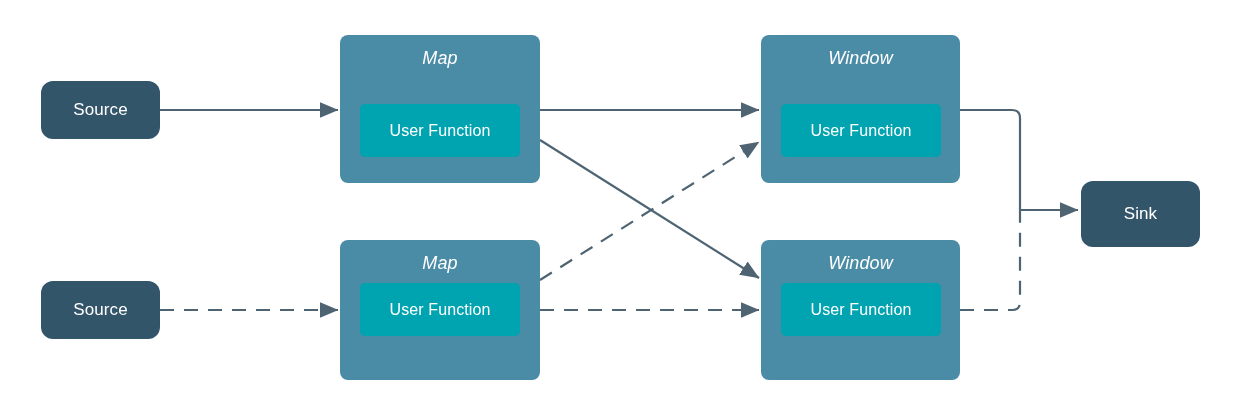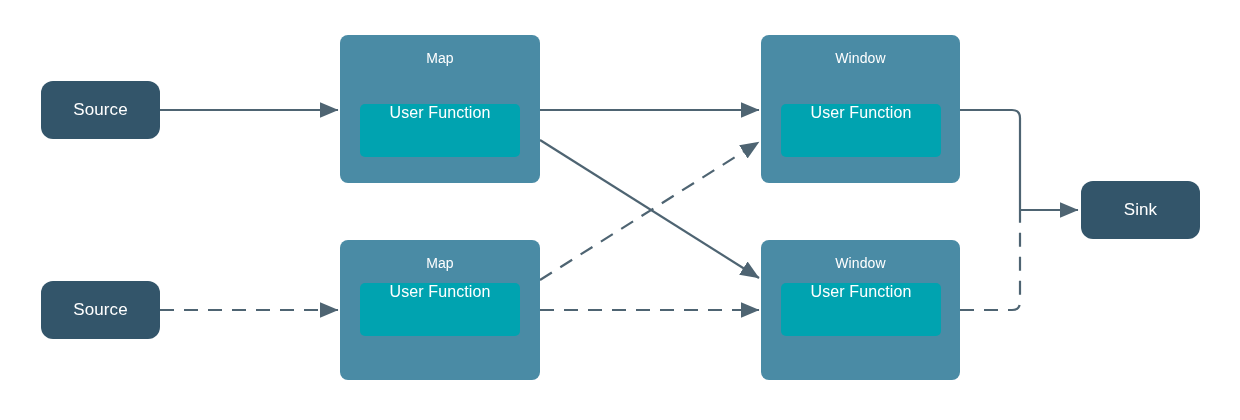--- a/index.html
+++ b/index.html
@@ -46,32 +46,33 @@
     border-radius: 8px;
     display: block;
   }
   .operator-title {
     position: absolute;
     left: 0;
     right: 0;
     top: 12px;
     text-align: center;
     color: #ffffff;
-    font-size: 14px;
+    font-size: 18px;
     line-height: 22px;
     letter-spacing: 0.1px;
+    font-style: italic;
   }
   .operator-inner {
     position: absolute;
     background: #00a3b0;
     border-radius: 5px;
     color: #ffffff;
     font-size: 16px;
     display: flex;
-    align-items: flex-start;
+    align-items: center;
     justify-content: center;
     letter-spacing: 0.1px;
   }
 </style>
 </head>
 <body>
 
 <div id="diagram-root">
 
   <svg id="edge-layer" viewBox="0 0 1240 420" width="1240" height="420" xmlns="http://www.w3.org/2000/svg">
@@ -130,17 +131,17 @@
     </div>
   </div>
 
   <div class="node node-operator" style="left:761px; top:240px; width:199px; height:140px;">
     <div class="operator-title">Window</div>
     <div class="operator-inner" style="left:20px; top:43px; width:160px; height:53px;">
       <span>User Function</span>
     </div>
   </div>
 
-  <div class="node node-terminal" style="left:1081px; top:181px; width:119px; height:58px;">
+  <div class="node node-terminal" style="left:1081px; top:181px; width:119px; height:66px;">
     <span>Sink</span>
   </div>
 
 </div>
 
 </body></html>

